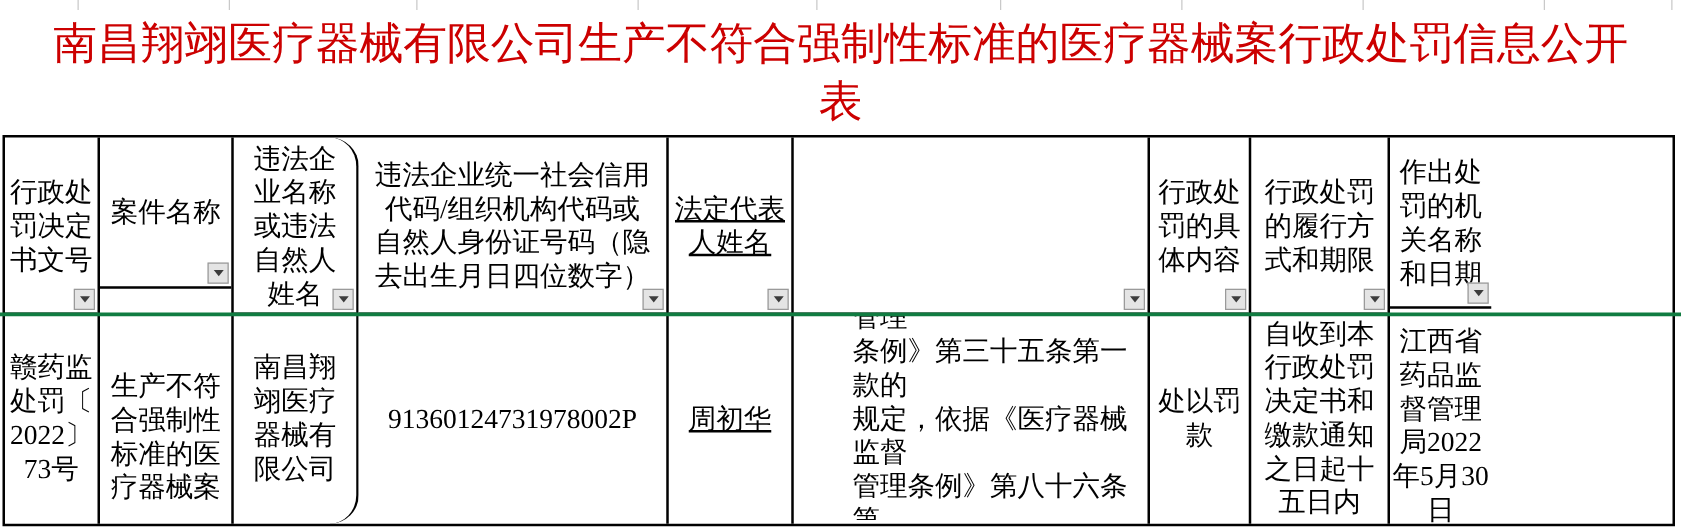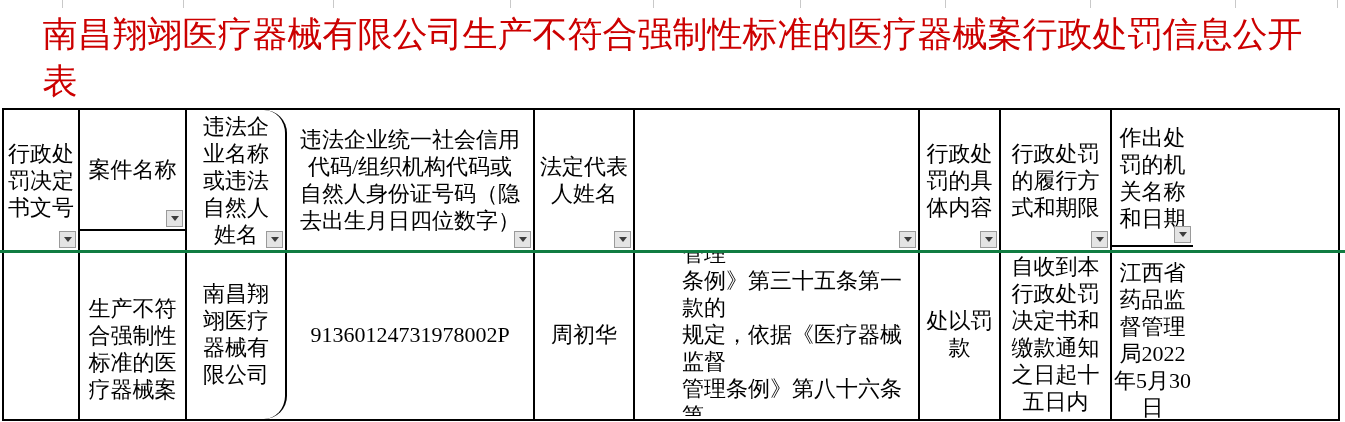--- a/index.html
+++ b/index.html
@@ -12,39 +12,40 @@
     color:#000;
   }
   
   .top-strip{position:absolute;left:0;top:0;width:1345px;height:8px;background:#fff;}
   .top-strip .gridline{position:absolute;top:0;width:1px;height:8px;background:#c9c9c9;}
 
   
   .title{
     position:absolute;left:0;top:8px;width:1345px;height:100px;
     display:flex;align-items:center;justify-content:center;
+    text-align:center;
     font-size:35px;line-height:47px;
     color:#cc0000;
     white-space:pre-line;
     font-weight:normal;
     letter-spacing:0px;
   }
 
   
   .table{
     position:absolute;left:2px;top:108px;
     width:1334px;height:309px;
     border:2px solid #000;
     display:flex;flex-direction:row;
     background:#fff;
   }
   .col{display:flex;flex-direction:column;border-right:2px solid #000;}
   .col:last-child{border-right:none;gap:13px;}
   .c0{width:74px;}  .c1{width:105px;gap:48px;} .c2{width:98px;border-radius:23px;}  .c3{width:246px;}
-  .c4{width:98px;}  .c5{width:143px;} .c6{width:283px;} .c7{width:79px;}
+  .c4{width:98px;text-decoration:underline;}  .c5{width:143px;} .c6{width:283px;} .c7{width:79px;}
   .c8{width:109px;} .c9{width:81px;}
 
   .hcell{
     position:relative;
     height:140px;border-bottom:2px solid #000;
     display:flex;align-items:center;justify-content:center;
     overflow:hidden;
   }
   .dcell{
     position:relative;
@@ -110,20 +111,26 @@
 
     <div class="col c0">
       <div class="hcell">
         <span class="cell-text">行政处
 罚决定
 书文号</span>
         <div class="filter-btn">
             <span class="filter-arrow"></span>
           </div>
       </div>
+      <div class="dcell">
+        <span class="cell-text">赣药监
+处罚〔
+2022〕
+73号</span>
+      </div>
     </div>
 
     <div class="col c1">
       <div class="hcell">
         <span class="cell-text">案件名称</span>
         <div class="filter-btn">
             <span class="filter-arrow"></span>
           </div>
       </div>
       <div class="dcell">

